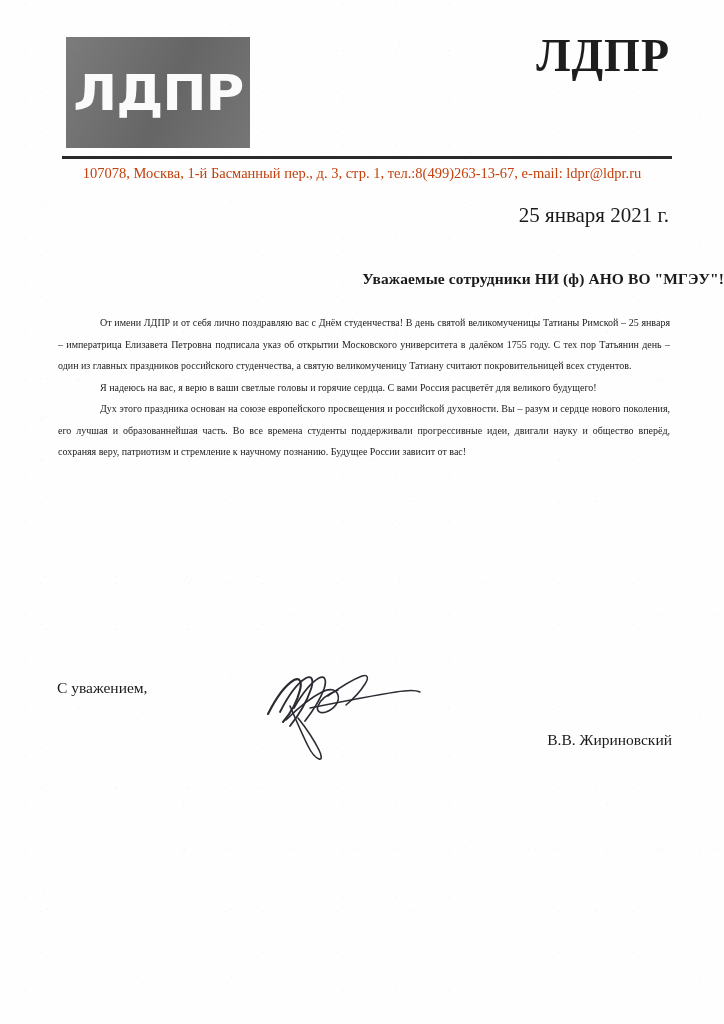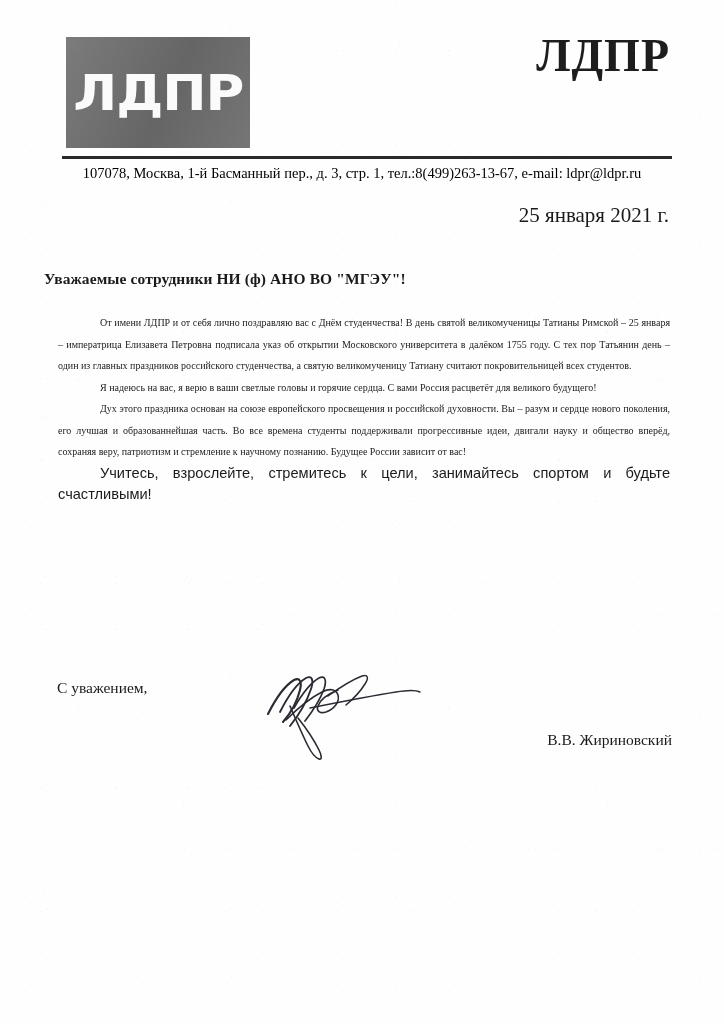--- a/index.html
+++ b/index.html
@@ -94,41 +94,40 @@
     top: 156px;
     height: 3px;
     background: #2a2a2a;
   }
   .contact {
     position: absolute;
     left: 0; right: 0;
     top: 165px;
     text-align: center;
     font-size: 14.5px;
-    color: #000000;
+    color: #c2410c;
   }
 
   
   .date {
     position: absolute;
     right: 55px;
     top: 203px;
     font-size: 21px;
   }
 
   
   .greeting {
     position: absolute;
     left: 0; right: 0;
     top: 270px;
-    text-align: left;
+    text-align: right;
     font-size: 15.5px;
     font-weight: bold;
     letter-spacing: .1px;
-    padding-left: 44px;
   }
 
   
   .body-block {
     position: absolute;
     left: 58px;
     width: 612px;
     top: 312px;
   }
   .para {
@@ -187,21 +186,20 @@
   </div>
 
   <div class="date">25 января 2021 г.</div>
 
   <div class="greeting">Уважаемые сотрудники НИ (ф) АНО ВО "МГЭУ"!</div>
 
   <div class="body-block">
     <p class="para">От имени ЛДПР и от себя лично поздравляю вас с Днём студенчества! В день святой великомученицы Татианы Римской – 25 января – императрица Елизавета Петровна подписала  указ об открытии Московского университета в далёком 1755 году. С тех пор Татьянин день – один из главных праздников российского студенчества, а святую великомученицу Татиану считают покровительницей всех студентов.</p>
     <p class="para">Я надеюсь на вас, я верю в ваши светлые головы и горячие сердца. С вами Россия расцветёт для великого будущего!</p>
     <p class="para">Дух этого праздника основан на союзе европейского просвещения и российской духовности. Вы – разум и сердце нового поколения, его лучшая и образованнейшая часть. Во все времена студенты поддерживали прогрессивные идеи, двигали науку и общество вперёд, сохраняя веру, патриотизм и стремление к научному познанию. Будущее России зависит от вас!</p>
-    <p class="para sans">Учитесь, взрослейте, стремитесь к цели, занимайтесь спортом и будьте счастливыми!</p>
   </div>
 
   <div class="sig-regards">С уважением,</div>
 
   <div class="sig-scrawl">
     <svg viewBox="0 0 200 100" width="200" height="100" aria-hidden="true">
       <g fill="none" stroke="#2b2b33" stroke-linecap="round" stroke-linejoin="round">
         <path d="M18 52 C26 36, 34 24, 44 18 C50 15, 52 20, 50 28 C47 40, 40 52, 33 60" stroke-width="2.1"></path>
         <path d="M30 50 C38 34, 46 22, 56 16 C62 13, 64 18, 61 27 C57 39, 48 54, 40 64" stroke-width="1.9"></path>
         <path d="M44 46 C52 32, 60 21, 69 16 C75 13, 77 18, 74 27 C70 38, 62 50, 55 59" stroke-width="1.7"></path>

